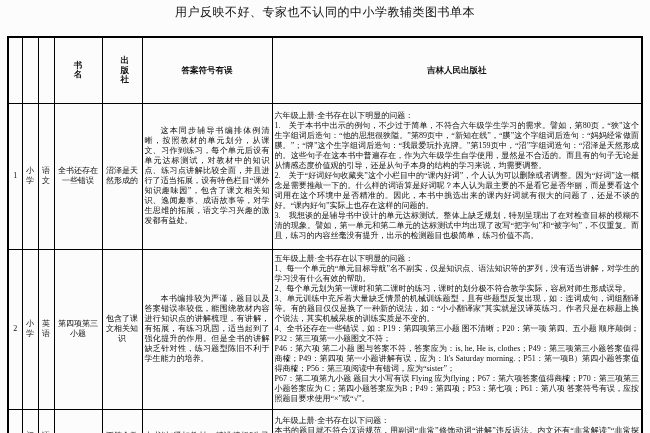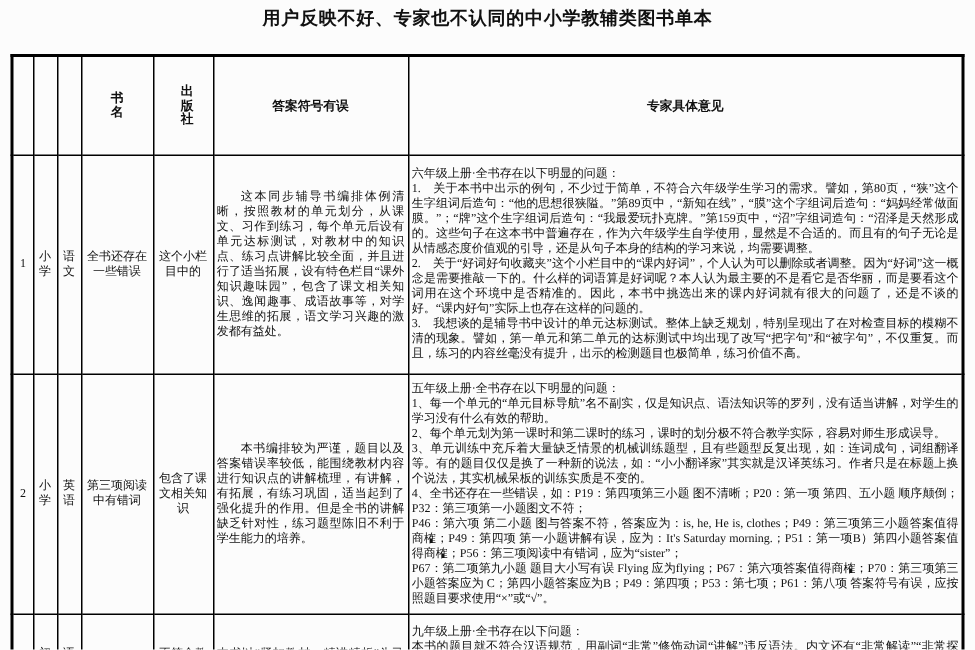--- a/index.html
+++ b/index.html
@@ -3,21 +3,21 @@
 <meta charset="utf-8">
 <style>
   html,body{margin:0;padding:0;}
   body{
     width:650px;height:433px;overflow:hidden;
     background:#fcfcfc;color:#111;
     font-family:"Liberation Serif","DejaVu Serif",serif;
   }
   .page{width:650px;height:433px;position:relative;}
   .page-title{
-    text-align:center;font-weight:bold;font-size:12px;line-height:14px;
+    text-align:center;font-weight:normal;font-size:12px;line-height:14px;
     padding-top:5px;letter-spacing:.5px;
   }
   table.review{
     border-collapse:collapse;table-layout:fixed;
     width:634px;margin:17px 0 0 7px;
     border:2px solid #000;
   }
   table.review th,table.review td{
     border:1px solid #000;
     font-size:8px;line-height:10px;
@@ -60,41 +60,41 @@
       <col style="width:370px">
     </colgroup>
     <thead>
       <tr class="hr">
         <th>序号</th>
         <th>年级</th>
         <th>学科</th>
         <th>书　名</th>
         <th>出版社</th>
         <th>答案符号有误</th>
-        <th>专家具体意见</th>
+        <th>吉林人民出版社</th>
       </tr>
     </thead>
     <tbody>
       <tr class="r1">
         <td class="c-center">1</td>
         <td class="c-center">小学</td>
         <td class="c-center">语文</td>
         <td class="c-center">全书还存在一些错误</td>
-        <td class="c-center">这个小栏目中的</td>
+        <td class="c-center">沼泽是天然形成的</td>
         <td class="c-impression indent">这本同步辅导书编排体例清晰，按照教材的单元划分，从课文、习作到练习，每个单元后设有单元达标测试，对教材中的知识点、练习点讲解比较全面，并且进行了适当拓展，设有特色栏目“课外知识趣味园”，包含了课文相关知识、逸闻趣事、成语故事等，对学生思维的拓展，语文学习兴趣的激发都有益处。</td>
         <td class="c-opinion">六年级上册·全书存在以下明显的问题：
 1.　关于本书中出示的例句，不少过于简单，不符合六年级学生学习的需求。譬如，第80页，“狭”这个生字组词后造句：“他的思想很狭隘。”第89页中，“新知在线”，“膜”这个字组词后造句：“妈妈经常做面膜。”；“牌”这个生字组词后造句：“我最爱玩扑克牌。”第159页中，“沼”字组词造句：“沼泽是天然形成的。这些句子在这本书中普遍存在，作为六年级学生自学使用，显然是不合适的。而且有的句子无论是从情感态度价值观的引导，还是从句子本身的结构的学习来说，均需要调整。
 2.　关于“好词好句收藏夹”这个小栏目中的“课内好词”，个人认为可以删除或者调整。因为“好词”这一概念是需要推敲一下的。什么样的词语算是好词呢？本人认为最主要的不是看它是否华丽，而是要看这个词用在这个环境中是否精准的。因此，本书中挑选出来的课内好词就有很大的问题了，还是不谈的好。“课内好句”实际上也存在这样的问题的。
 3.　我想谈的是辅导书中设计的单元达标测试。整体上缺乏规划，特别呈现出了在对检查目标的模糊不清的现象。譬如，第一单元和第二单元的达标测试中均出现了改写“把字句”和“被字句”，不仅重复。而且，练习的内容丝毫没有提升，出示的检测题目也极简单，练习价值不高。</td>
       </tr>
       <tr class="r2">
         <td class="c-center">2</td>
         <td class="c-center">小学</td>
         <td class="c-center">英语</td>
-        <td class="c-center">第三项阅读中有错词</td>
+        <td class="c-center">第四项第三小题</td>
         <td class="c-center">包含了课文相关知识</td>
         <td class="c-impression indent">本书编排较为严谨，题目以及答案错误率较低，能围绕教材内容进行知识点的讲解梳理，有讲解，有拓展，有练习巩固，适当起到了强化提升的作用。但是全书的讲解缺乏针对性，练习题型陈旧不利于学生能力的培养。</td>
         <td class="c-opinion">五年级上册·全书存在以下明显的问题：
 1、每一个单元的“单元目标导航”名不副实，仅是知识点、语法知识等的罗列，没有适当讲解，对学生的学习没有什么有效的帮助。
 2、每个单元划为第一课时和第二课时的练习，课时的划分极不符合教学实际，容易对师生形成误导。
 3、单元训练中充斥着大量缺乏情景的机械训练题型，且有些题型反复出现，如：连词成句，词组翻译等。有的题目仅仅是换了一种新的说法，如：“小小翻译家”其实就是汉译英练习。作者只是在标题上换个说法，其实机械呆板的训练实质是不变的。
 4、全书还存在一些错误，如：P19：第四项第三小题 图不清晰；P20：第一项 第四、五小题 顺序颠倒；P32：第三项第一小题图文不符；
 P46：第六项 第二小题 图与答案不符，答案应为：is, he, He is, clothes；P49：第三项第三小题答案值得商榷；P49：第四项 第一小题讲解有误，应为：It's Saturday morning.；P51：第一项B）第四小题答案值得商榷；P56：第三项阅读中有错词，应为“sister”；
 P67：第二项第九小题 题目大小写有误 Flying 应为flying；P67：第六项答案值得商榷；P70：第三项第三小题答案应为 C；第四小题答案应为B；P49：第四项；P53：第七项；P61：第八项 答案符号有误，应按照题目要求使用“×”或“√”。</td>
       </tr>

